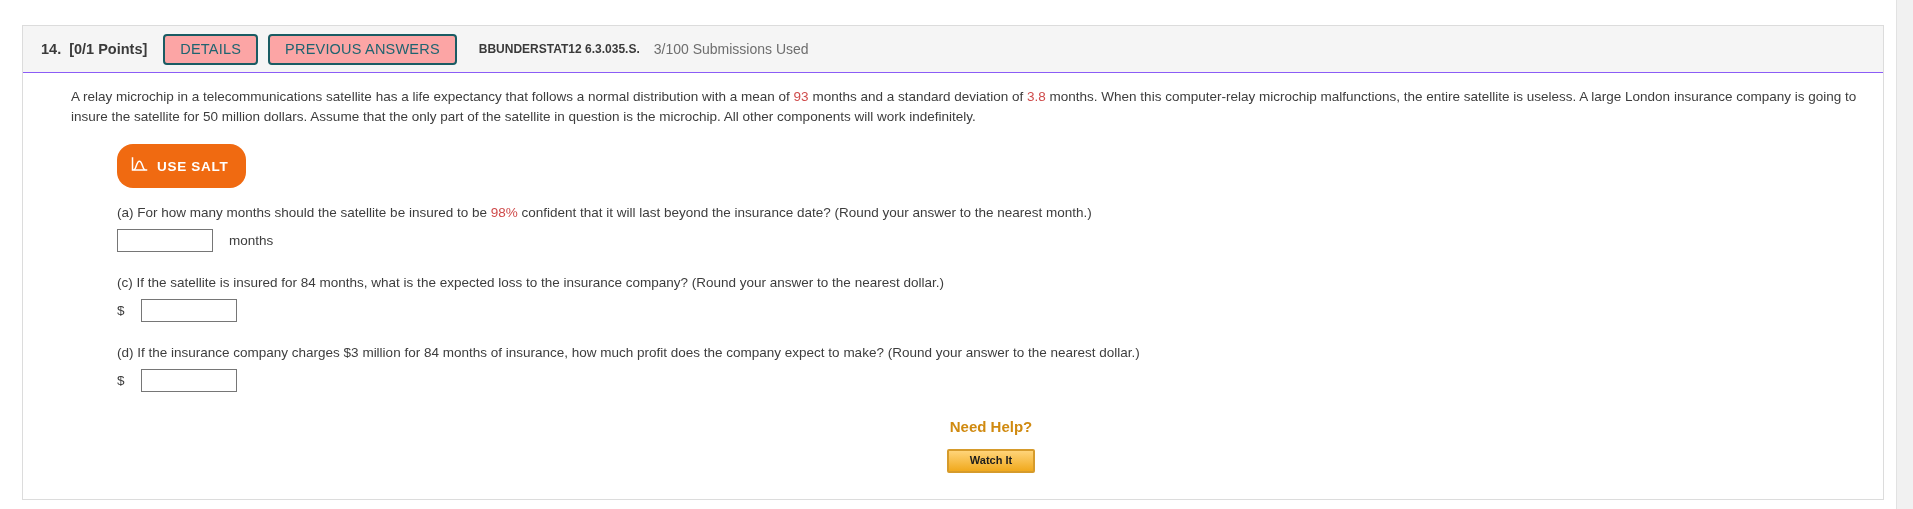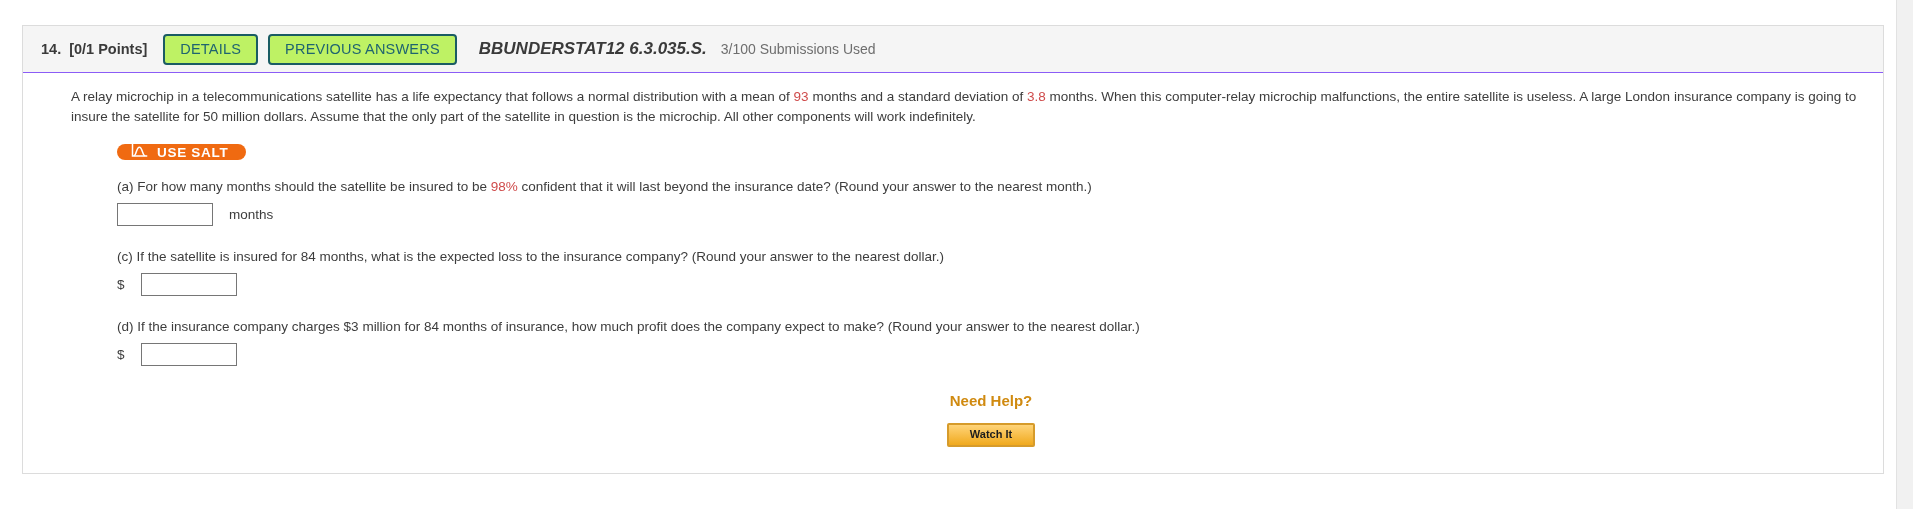--- a/index.html
+++ b/index.html
@@ -78,39 +78,38 @@
     margin-right: 16px;
     white-space: nowrap;
   }
   .hdr-btn {
     display: inline-flex;
     align-items: center;
     justify-content: center;
     height: 31px;
     padding: 0 15px;
     margin-right: 10px;
-    background: #bef264;
+    background: #fca5a5;
     border: 2px solid #1a5c63;
     border-radius: 4px;
     color: #1f6470;
     font-size: 14.5px;
     font-weight: 400;
     letter-spacing: 0.2px;
     white-space: nowrap;
     cursor: pointer;
     box-sizing: border-box;
     text-align: right;
   }
   .q-code {
-    font-size: 17px;
+    font-size: 12px;
     font-weight: bold;
     color: #3a3a3a;
     margin-left: 12px;
     white-space: nowrap;
-    font-style: italic;
   }
   .q-subs {
     font-size: 14px;
     color: #6e6e6e;
     margin-left: 14px;
     white-space: nowrap;
   }
   .hdr-spacer { flex: 1 1 auto; }
   .hdr-right { display: flex; align-items: center; }
   .hdr-right .hdr-btn:last-child { margin-right: 0; }
@@ -134,21 +133,21 @@
   .hl { color: #cf4b4b; }
 
   
   .salt-wrap {
     margin: 18px 0 6px 46px;
   }
   .salt-btn {
     display: inline-flex;
     align-items: center;
     gap: 9px;
-    height: 16px;
+    height: 44px;
     padding: 0 18px 0 14px;
     background: #f06a11;
     border: none;
     border-radius: 16px;
     color: #ffffff;
     font-size: 13.5px;
     font-weight: bold;
     letter-spacing: 0.7px;
     cursor: pointer;
     box-sizing: border-box;

